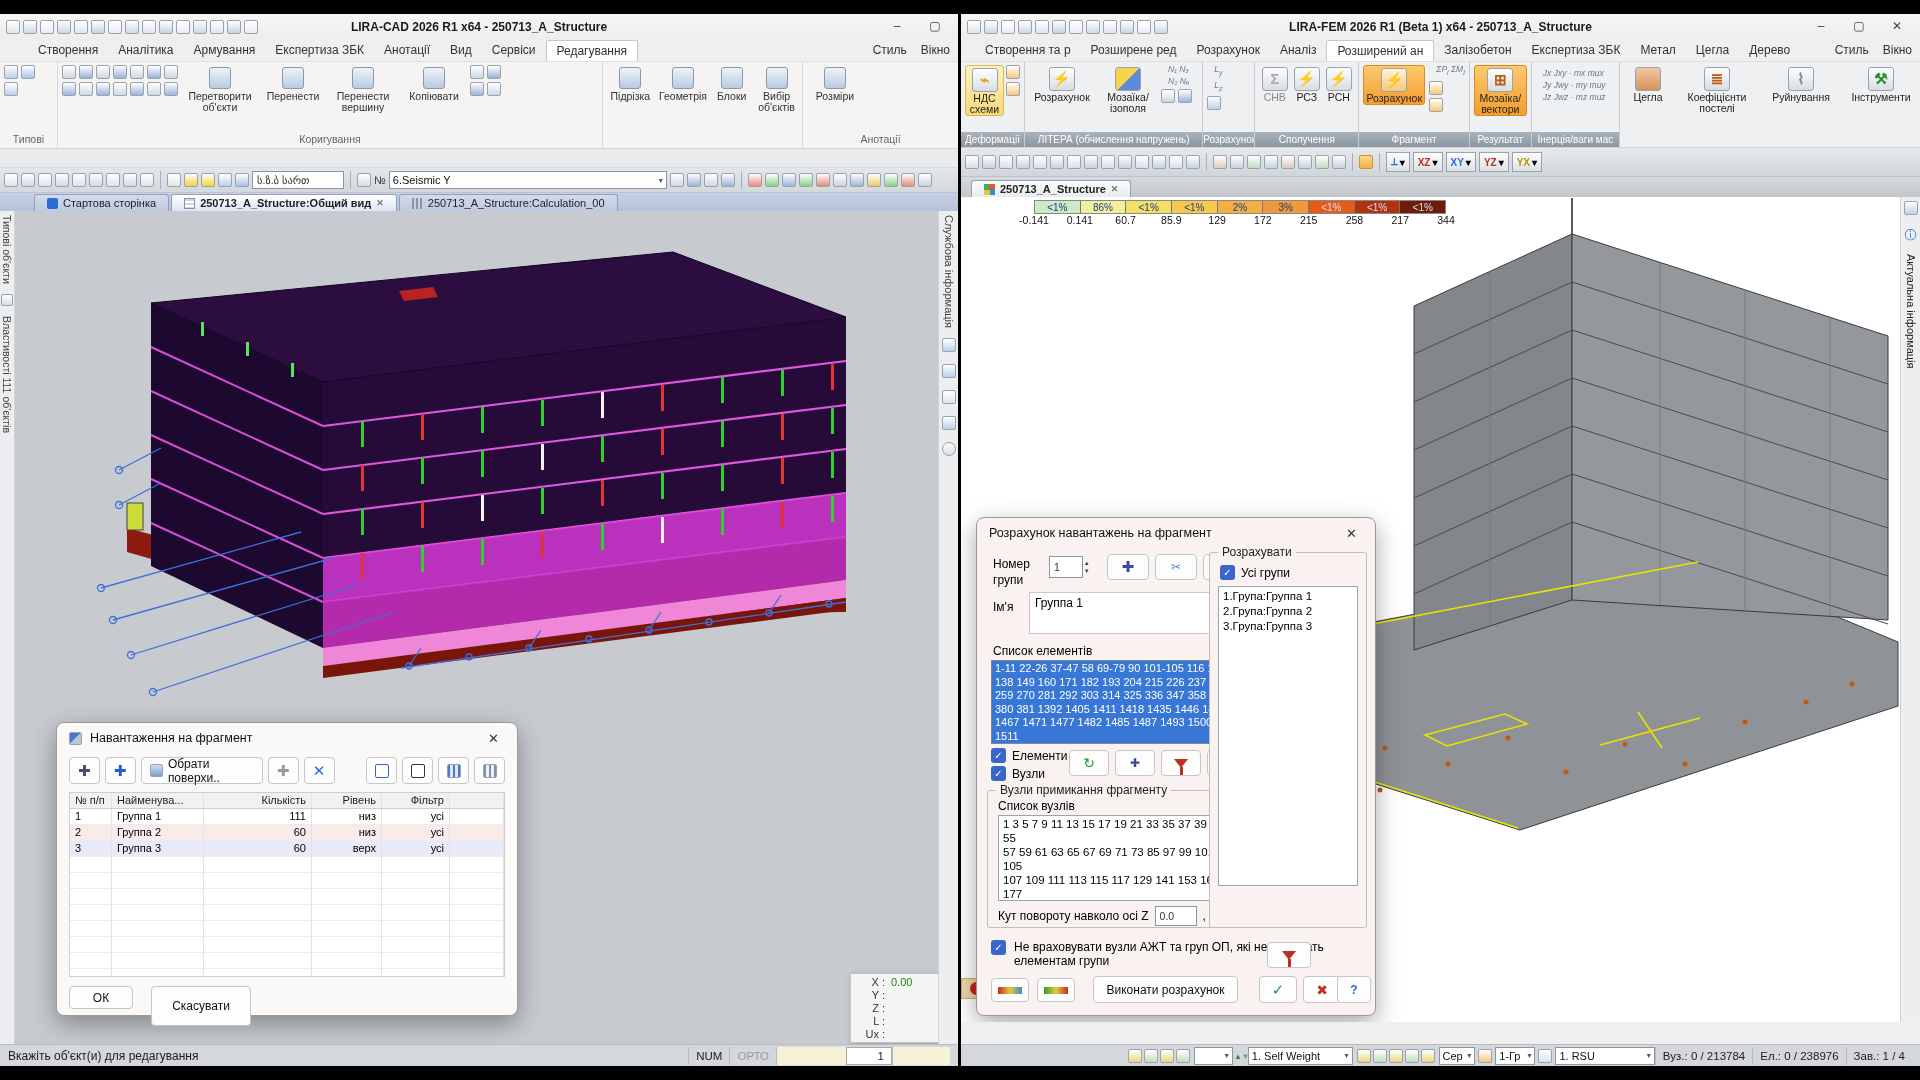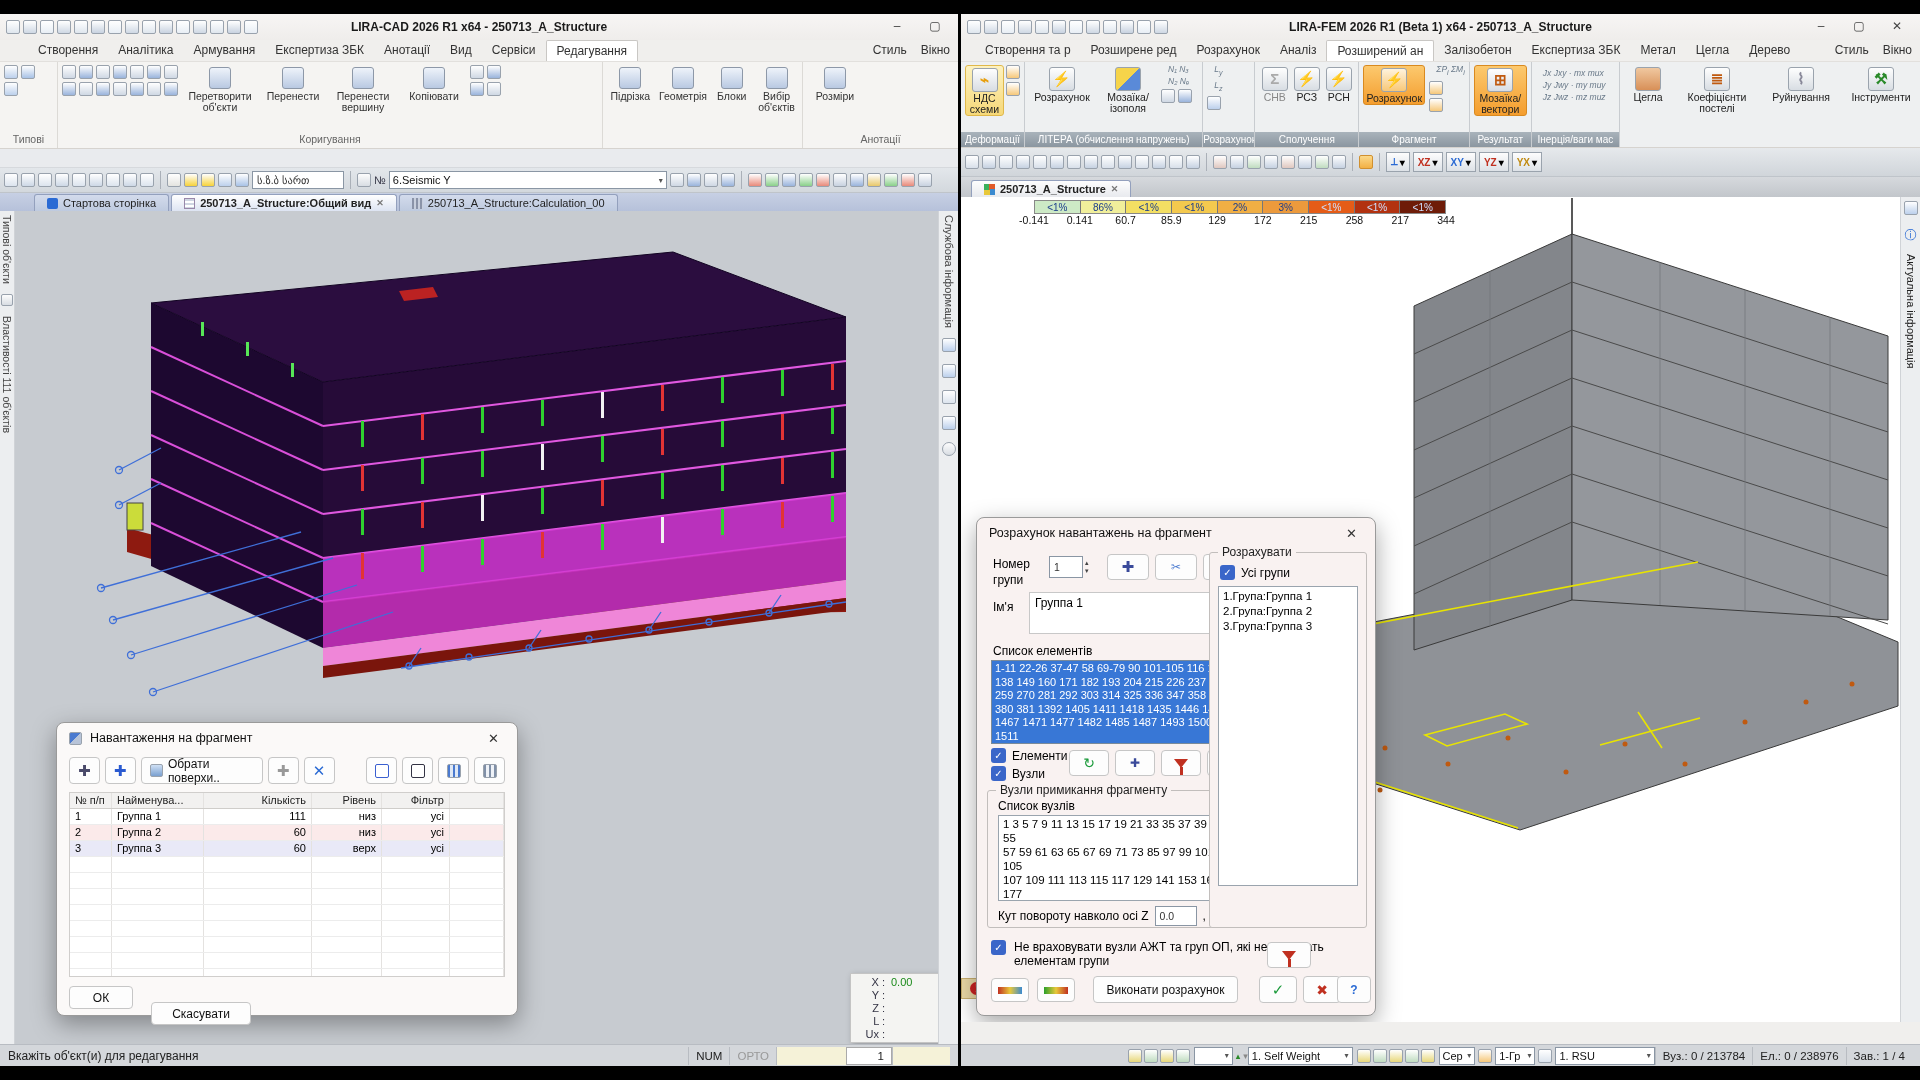--- a/index.html
+++ b/index.html
@@ -609,21 +609,21 @@
                   <span class="c c1"></span>
                   <span class="c c2"></span>
                   <span class="c c3"></span>
                   <span class="c c4"></span>
                   <span class="c c5"></span>
                 </div>
               </div>
           </div>
           <div style="display:flex;gap:18px;padding:9px 12px;">
             <div class="btn" style="width:64px;height:23px;">ОК</div>
-            <div class="btn" style="width:100px;height:23px;margin-top:16px;">Скасувати</div>
+            <div class="btn" style="width:100px;height:40px;">Скасувати</div>
           </div>
         </div>
 
         <div class="coordpanel">
           <div class="coordrow">
               <span class="cl">X :</span>
               <span class="cv">0.00</span>
             </div>
           <div class="coordrow">
               <span class="cl">Y :</span>

